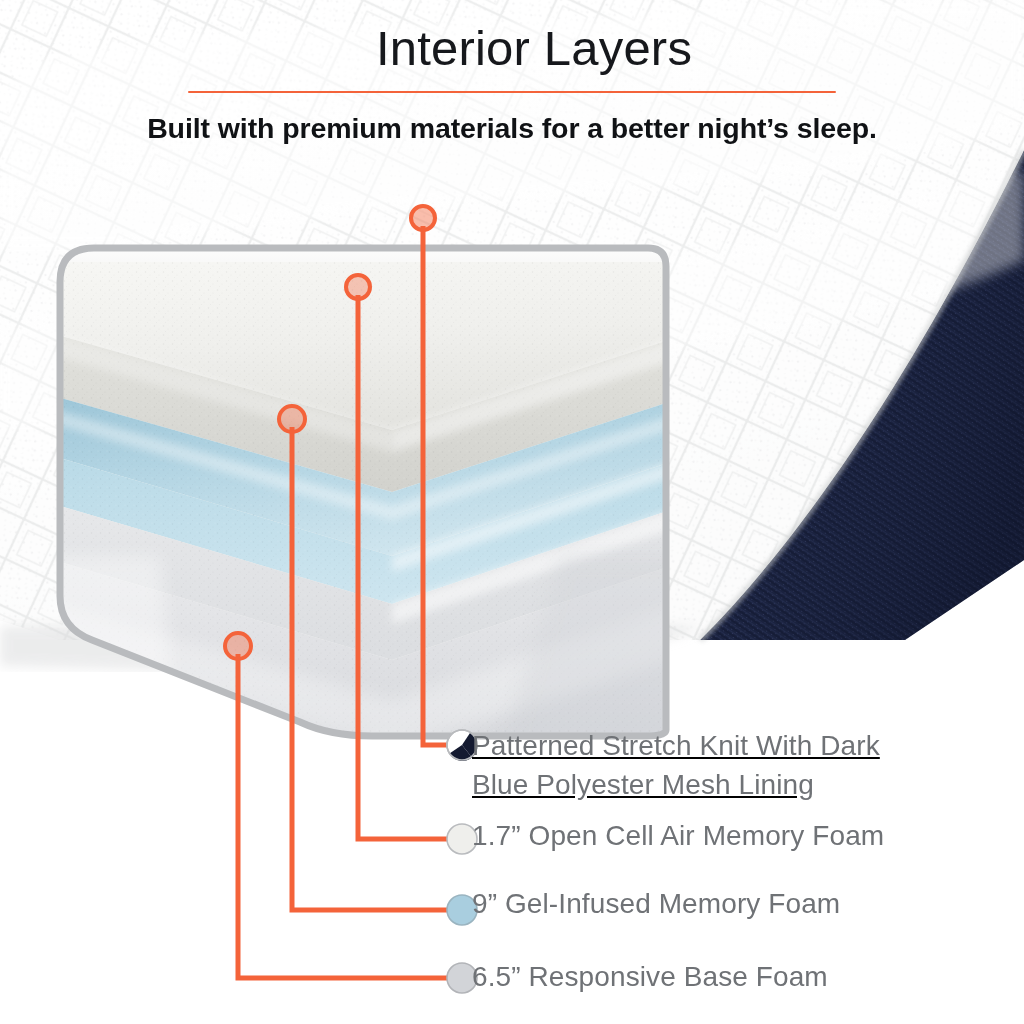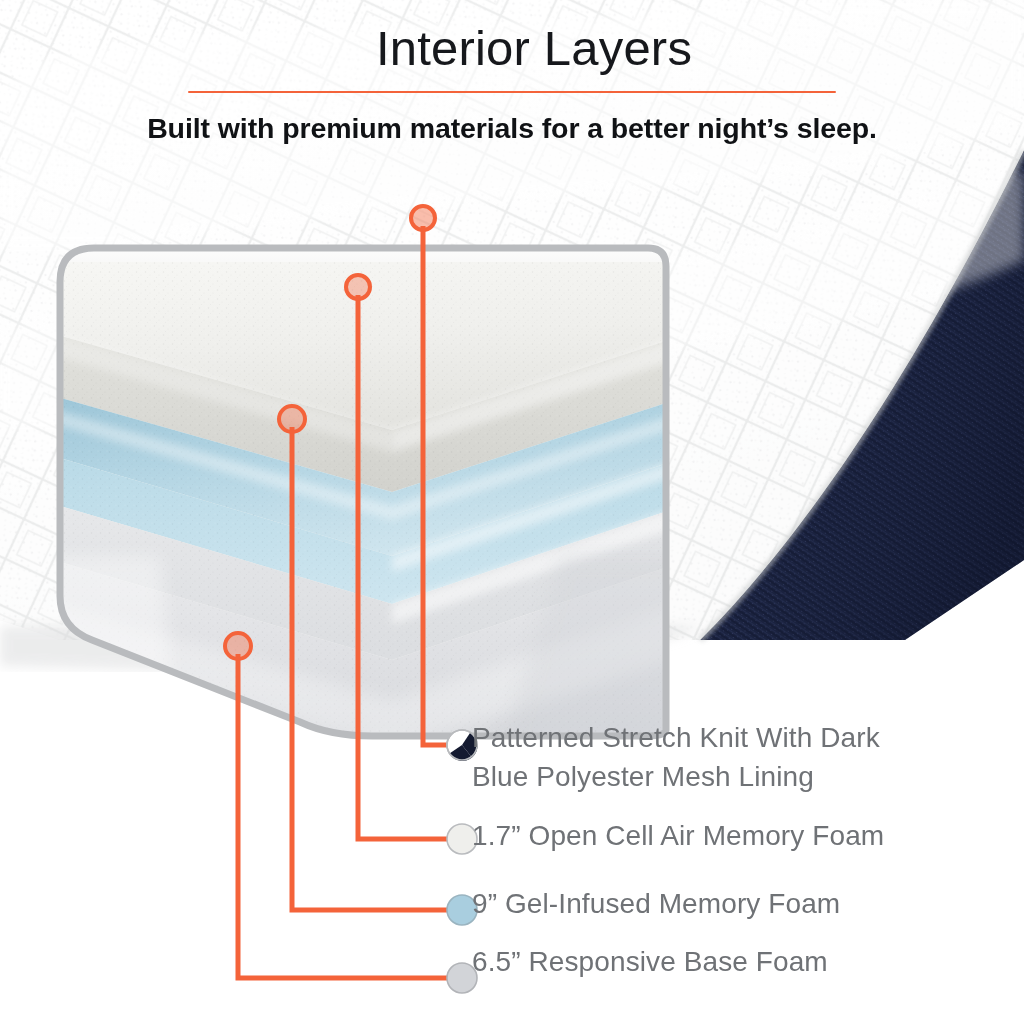--- a/index.html
+++ b/index.html
@@ -26,24 +26,24 @@
     font-size:28.5px;font-weight:700;color:#101215;margin:20px 0 0 0;
     letter-spacing:-.1px;line-height:1.1;
   }
 
   
   .diagram{position:absolute;left:0;top:0;width:1024px;height:1024px;z-index:30;}
 
   
   .legend{position:absolute;left:472px;top:718px;width:552px;z-index:45;}
   .legend-row{display:flex;align-items:flex-start;position:absolute;left:0;}
-  .legend-row.r0{top:0px;}
+  .legend-row.r0{top:8px;text-decoration:underline;}
   .legend-row.r1{top:98px;}
   .legend-row.r2{top:166px;}
-  .legend-row.r3{top:224px;}
+  .legend-row.r3{top:239px;}
   .legend-text{
     font-size:28px;color:#6f7276;line-height:1.38;font-weight:400;
     letter-spacing:.1px;white-space:pre-line;padding-top:1px;
   }
 </style>
 </head>
 <body>
 
 <div id="stage">
 

